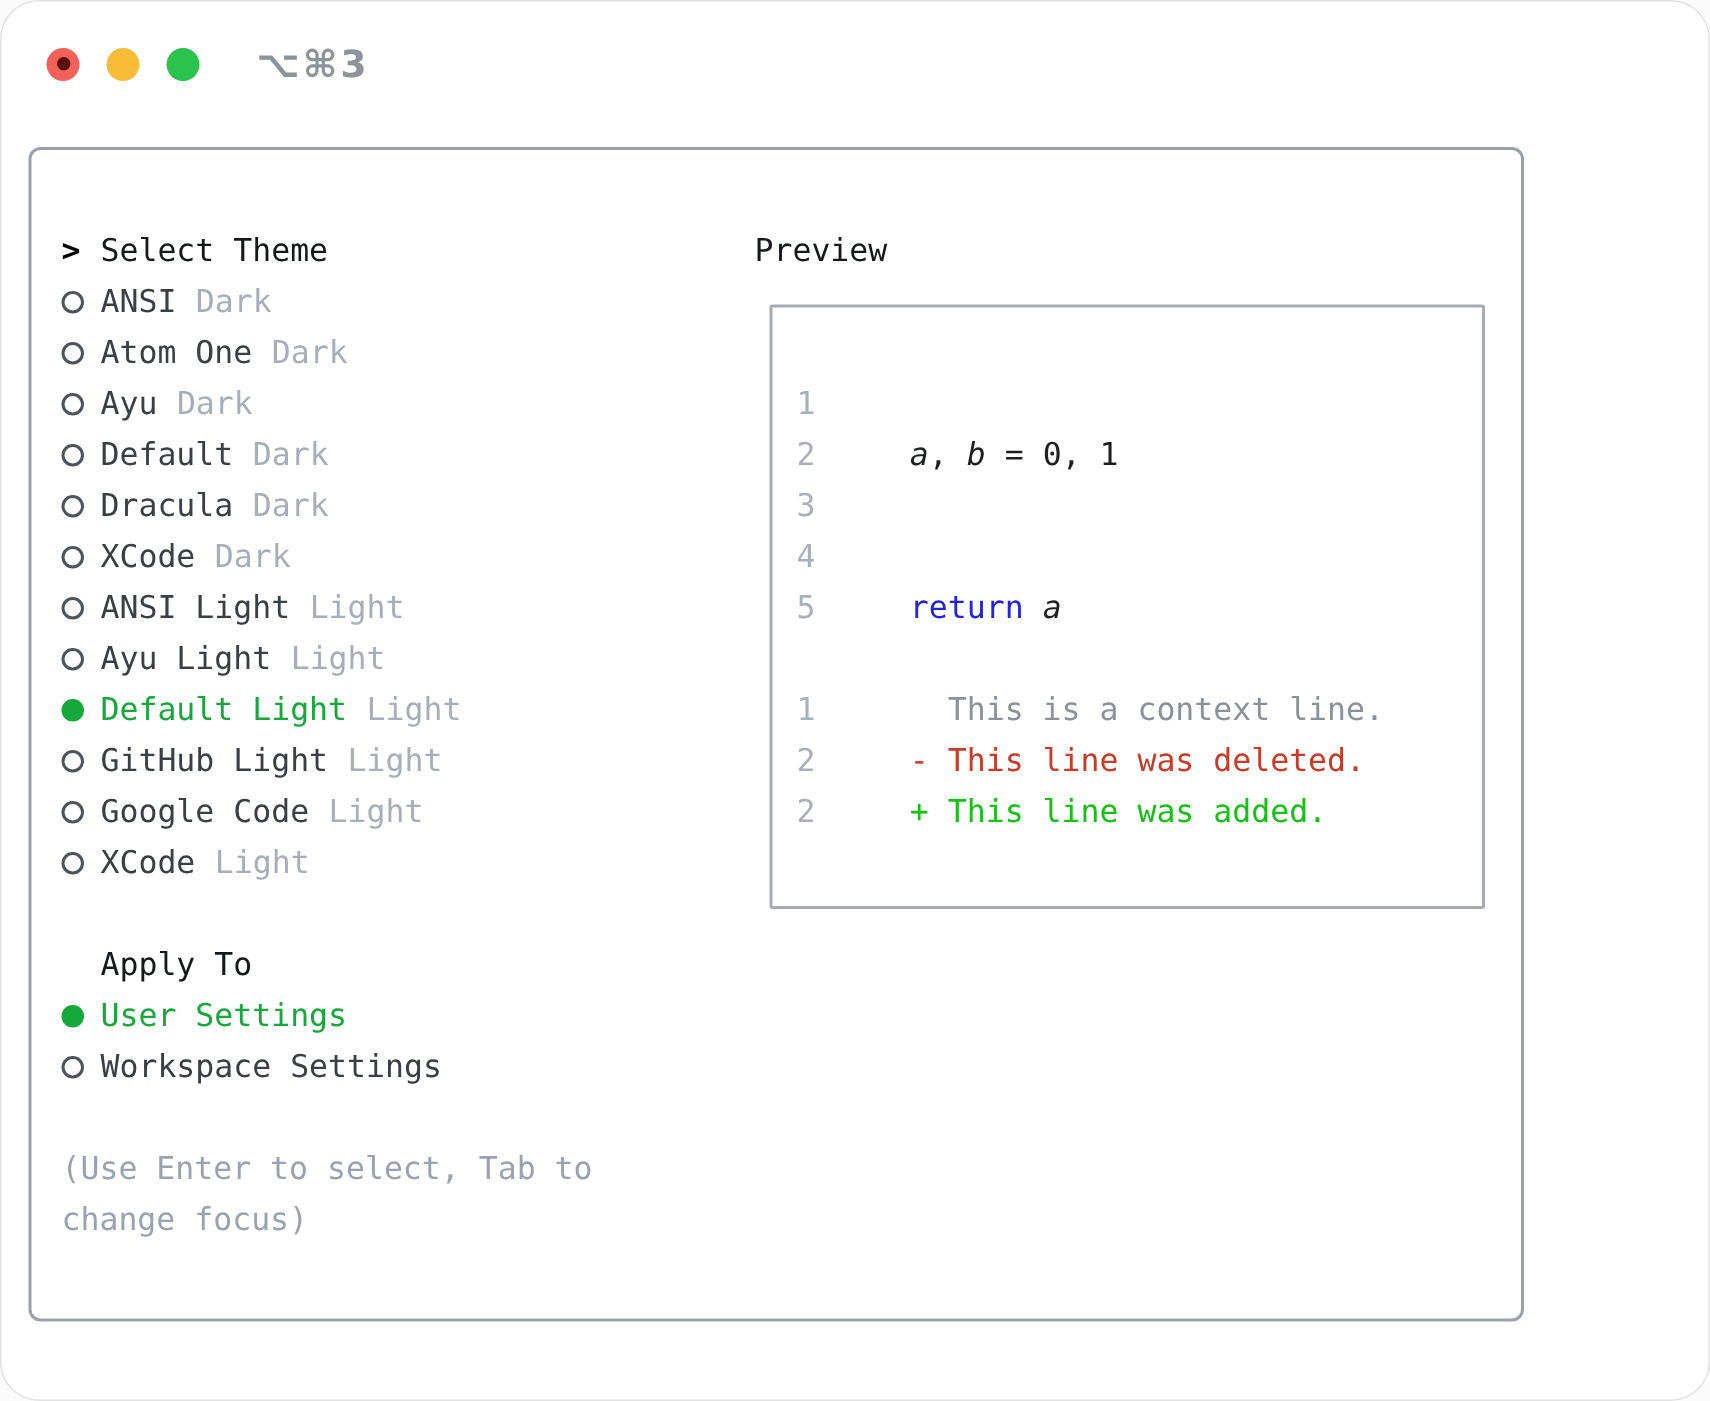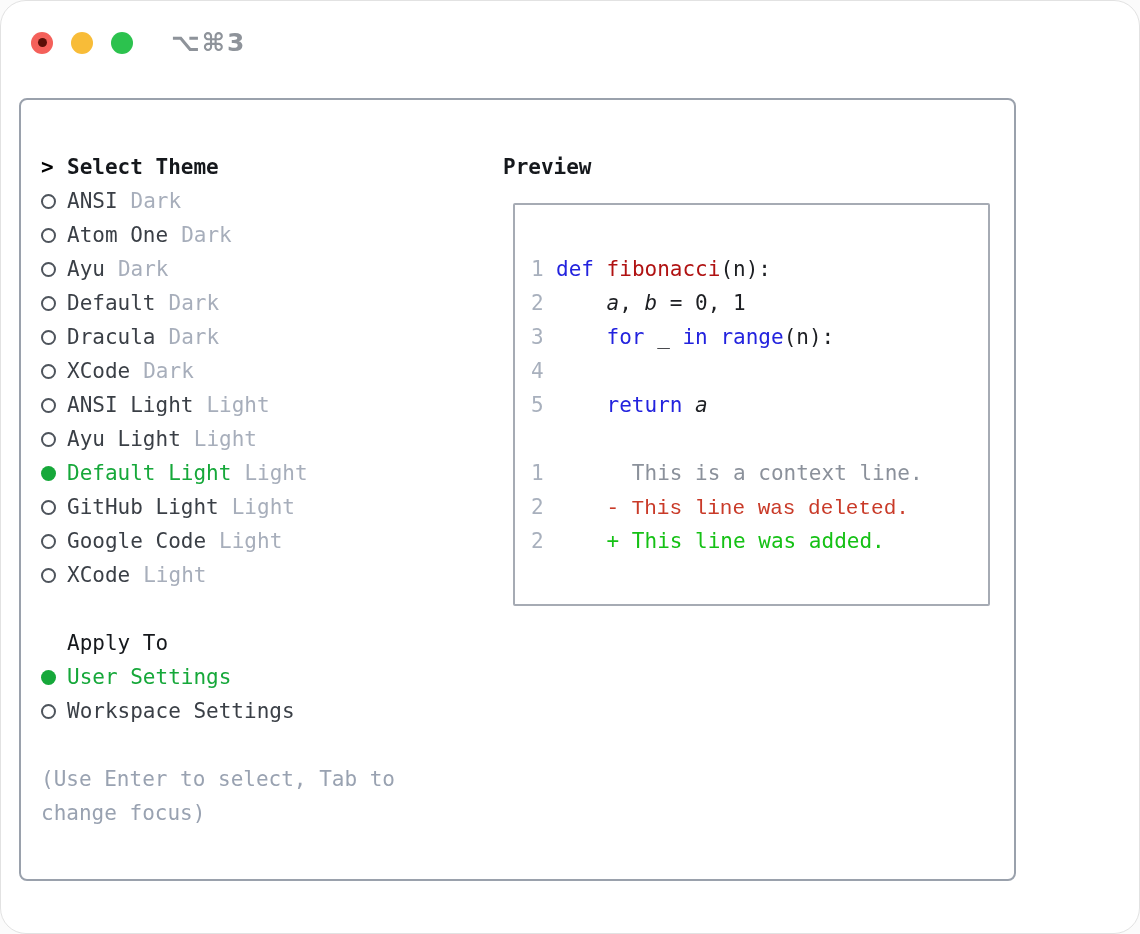--- a/index.html
+++ b/index.html
@@ -28,42 +28,42 @@
     font-size:21px;
   }
   .left-col  { position:absolute; left:20px; top:50px; }
   .right-col { position:absolute; left:482px; top:50px; }
   .row { display:flex; align-items:center; height:34px; }
   .spacer { height:34px; }
   .marker { width:26px; display:flex; align-items:center; }
   .circle { width:11px; height:11px; border:2px solid #4e545c; border-radius:50%; }
   .selected .circle { width:15px; height:15px; border:none; background:var(--c-accent_green); }
   .prefix { color:#000; font-weight:bold; }
-  .header-label { font-weight:bold; color:var(--c-header_black); }
+  .header-label { font-weight:normal; color:var(--c-header_black); }
   .apply-label { color:var(--c-header_black); }
   .item-label { color:var(--c-label_dark); }
   .selected .item-label { color:var(--c-accent_green); }
   .item-tag { color:var(--c-tag_gray); margin-left:13px; }
   .item-tag:empty { display:none; }
   .help { width:400px; line-height:34px; color:var(--c-help_gray); margin-top:34px; white-space:normal; }
   
   .preview-box {
     margin-left:10px; margin-top:19px; width:477px; height:403px;
     border:2px solid var(--c-preview_border); border-radius:2px; box-sizing:border-box;
     padding:47px 0 0 16px; background:#ffffff;
   }
   .pline { display:flex; align-items:center; height:34px; white-space:pre; }
   .lnum { width:25px; flex:0 0 25px; color:var(--c-line_number); }
   .lcontent { white-space:pre; }
   .seg-plain { color:var(--c-code_plain); }
   .seg-kw  { color:var(--c-keyword_blue); }
   .seg-fn  { color:var(--c-function_red); }
   .seg-var { color:var(--c-code_plain); font-style:italic; }
   .seg-ctx { color:var(--c-diff_context); }
-  .seg-del { color:var(--c-diff_deleted);font-family:Liberation Mono, monospace; }
+  .seg-del { color:var(--c-diff_deleted); }
   .seg-add { color:var(--c-diff_added); }
 </style>
 </head>
 <body>
 
 <div class="window">
 
   <div class="titlebar">
     <div class="lights">
       <span class="light red">
@@ -197,29 +197,27 @@
       <div class="help">(Use Enter to select, Tab to change focus)</div>
     </div>
 
     <div class="right-col">
       <div class="row">
         <span class="header-label">Preview</span>
       </div>
       <div class="preview-box" id="preview-box">
           <div class="pline">
     <span class="lnum">1</span>
-    <span class="lcontent"><span class="seg-kw">def</span><span class="seg-plain"> </span><span class="seg-fn">fibonacci</span><span class="seg-plain">(n):</span></span>
   </div>
           <div class="pline">
     <span class="lnum">2</span>
     <span class="lcontent"><span class="seg-plain">    </span><span class="seg-var">a</span><span class="seg-plain">, </span><span class="seg-var">b</span><span class="seg-plain"> = 0, 1</span></span>
   </div>
           <div class="pline">
     <span class="lnum">3</span>
-    <span class="lcontent"><span class="seg-plain">    </span><span class="seg-kw">for</span><span class="seg-plain"> _ </span><span class="seg-kw">in</span><span class="seg-plain"> </span><span class="seg-kw">range</span><span class="seg-plain">(n):</span></span>
   </div>
           <div class="pline">
     <span class="lnum">4</span>
   </div>
           <div class="pline">
     <span class="lnum">5</span>
     <span class="lcontent"><span class="seg-plain">    </span><span class="seg-kw">return</span><span class="seg-plain"> </span><span class="seg-var">a</span></span>
   </div>
           <div class="pline">
     <span class="lnum"></span>

